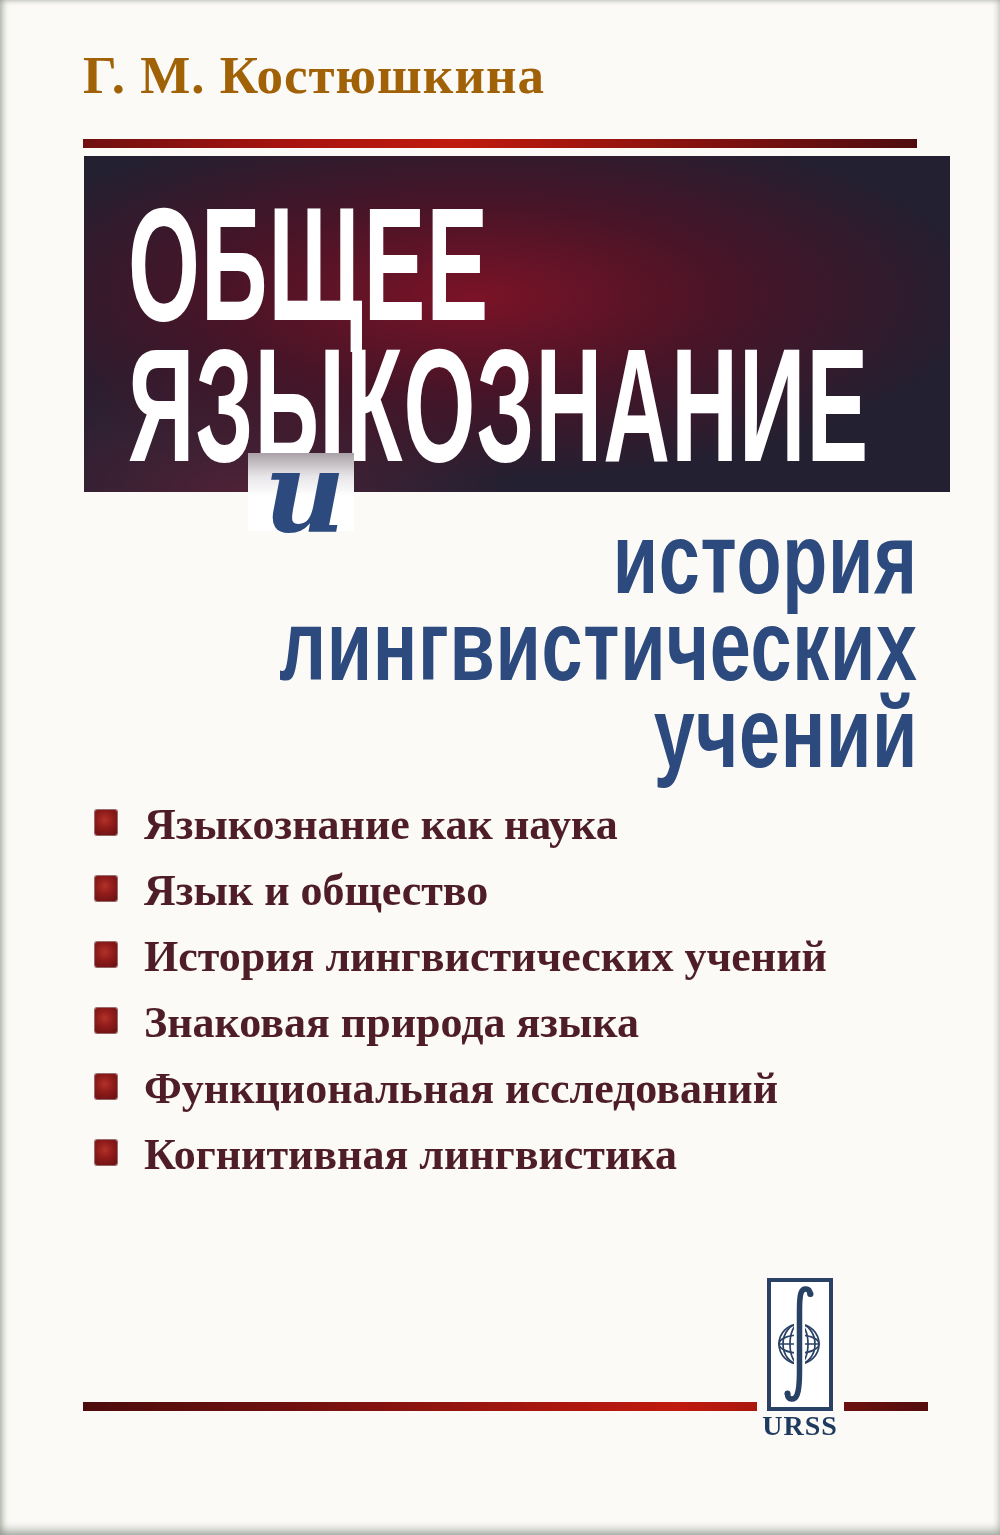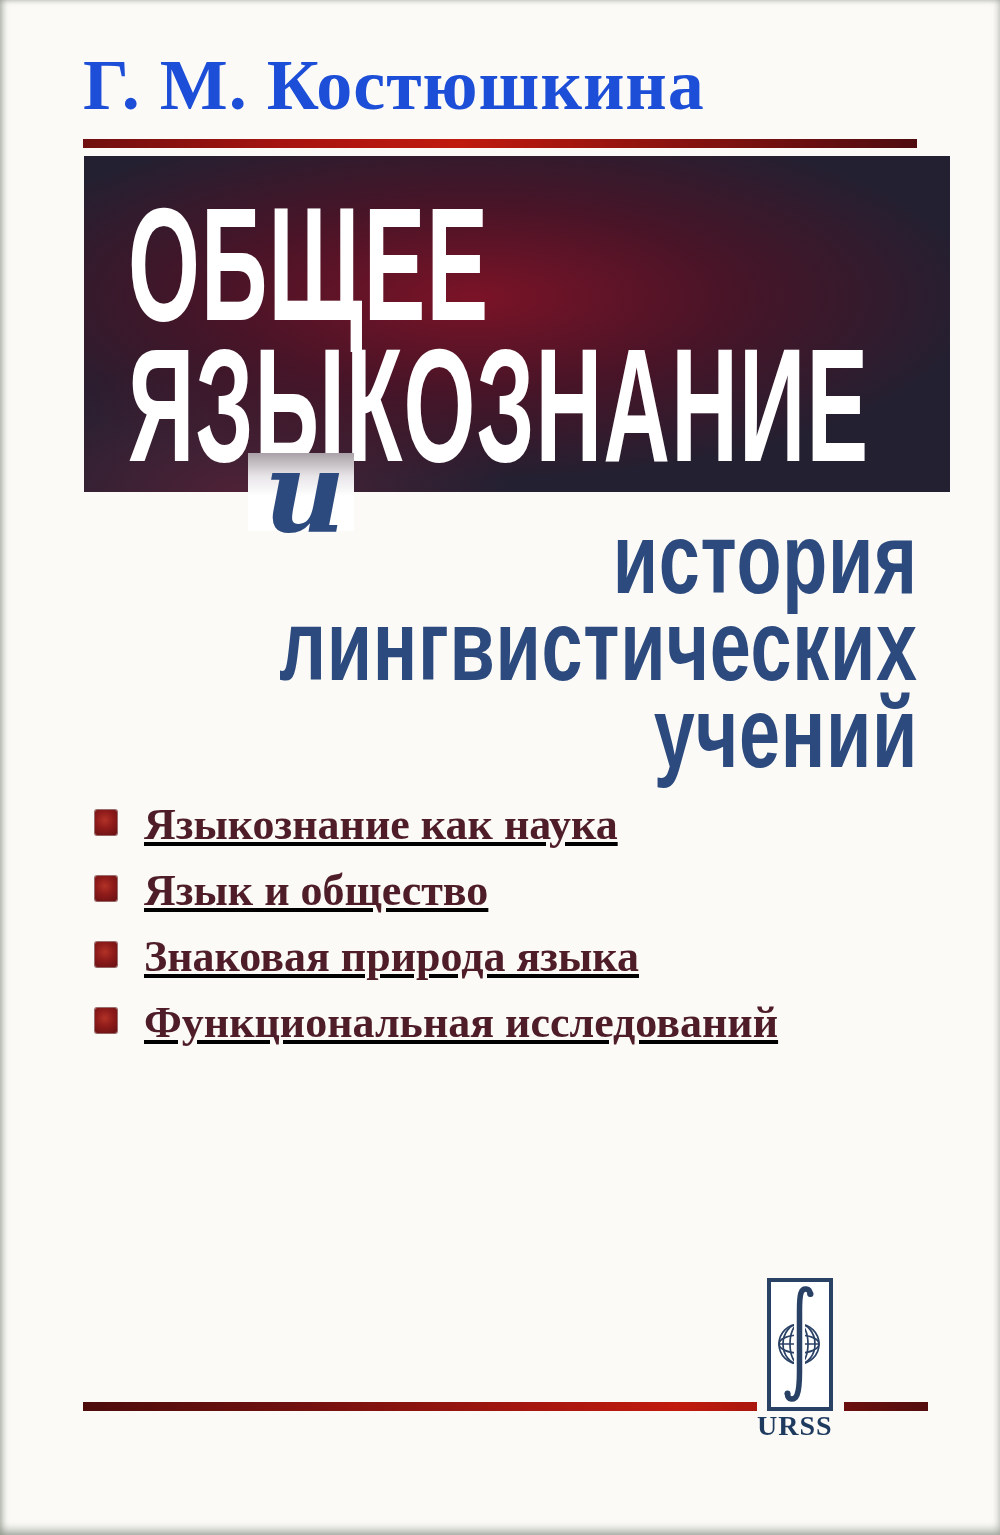--- a/index.html
+++ b/index.html
@@ -11,22 +11,22 @@
     overflow:hidden;
     font-family:"Liberation Serif", serif;
     box-shadow:
       inset 6px 0 6px -3px rgba(125,135,120,.55),
       inset -5px 0 6px -3px rgba(150,155,148,.45),
       inset 0 4px 5px -3px rgba(160,163,158,.5),
       inset 0 -9px 9px -4px rgba(110,120,108,.55);
   }
   .author{
     position:absolute;left:83px;top:49px;
-    font-size:72px;font-weight:bold;line-height:1;
-    letter-spacing:1px;color:#1d4ed8;white-space:nowrap;
+    font-size:53px;font-weight:bold;line-height:1;
+    letter-spacing:1px;color:#a16207;white-space:nowrap;
   }
   .top-rule{
     position:absolute;left:83px;top:139px;width:834px;height:9px;
     background:linear-gradient(90deg,#701010 0%,#a81410 25%,#c01a0e 45%,#8c130f 70%,#4f0c10 100%);
   }
   .banner{
     position:absolute;left:84px;top:156px;width:866px;height:336px;
     background:
       radial-gradient(75% 70% at 45% 42%, rgba(128,18,38,.95) 0%, rgba(84,16,36,.75) 40%, rgba(40,24,40,0) 78%),
       radial-gradient(45% 55% at 18% 100%, rgba(115,34,58,.55) 0%, rgba(115,34,58,0) 70%),
@@ -55,21 +55,21 @@
     position:absolute;right:82px;
     font-family:"Liberation Sans", sans-serif;font-weight:bold;
     font-size:101px;line-height:1;color:#2c4a7d;
     letter-spacing:1px;white-space:nowrap;
     transform:scaleX(0.73);transform-origin:right top;
   }
   .subtitle-line.s1{top:508px;}
   .subtitle-line.s2{top:595px;}
   .subtitle-line.s3{top:682px;}
   .topics{
-    position:absolute;left:95px;top:800px;width:780px;text-decoration:underline;
+    position:absolute;left:95px;top:800px;width:780px;
   }
   .topic{
     display:flex;align-items:flex-start;
     margin-bottom:17px;
   }
   .bullet{
     flex:0 0 auto;width:22px;height:25px;margin-top:10px;
     border-radius:2px;
     background:radial-gradient(circle at 45% 40%, #b23227 0%, #8e1b1a 45%, #671013 100%);
     box-shadow:0 0 0 1px rgba(90,15,18,.6), 0 1px 0 rgba(230,220,215,.8);
@@ -88,20 +88,21 @@
     background:linear-gradient(90deg,#6b100f 0%,#540d0e 100%);
   }
   .logo-box{
     position:absolute;left:767px;top:1278px;width:66px;height:133px;
     border:4px solid #2a4166;background:#ffffff;box-sizing:border-box;
     z-index:4;
   }
   .logo-box svg{display:block;width:58px;height:125px;}
   .publisher-name{
     position:absolute;left:757px;top:1412px;width:86px;
+    text-align:center;
     font-size:28px;font-weight:bold;letter-spacing:1px;
     color:#1f3a5f;line-height:1;
   }
 </style>
 </head>
 <body>
 
 <div class="cover">
 
   <div class="author">Г. М. Костюшкина</div>
@@ -124,25 +125,33 @@
     <div class="topic">
       <span class="bullet"></span>
       <span class="topic-label">Языкознание как наука</span>
     </div>
     <div class="topic">
       <span class="bullet"></span>
       <span class="topic-label">Язык и общество</span>
     </div>
     <div class="topic">
       <span class="bullet"></span>
+      <span class="topic-label">История лингвистических учений</span>
+    </div>
+    <div class="topic">
+      <span class="bullet"></span>
       <span class="topic-label">Знаковая природа языка</span>
     </div>
     <div class="topic">
       <span class="bullet"></span>
       <span class="topic-label">Функциональная исследований</span>
+    </div>
+    <div class="topic">
+      <span class="bullet"></span>
+      <span class="topic-label">Когнитивная лингвистика</span>
     </div>
   </div>
 
   <div class="bottom-rule-left"></div>
   <div class="bottom-rule-right"></div>
 
   <div class="logo-box">
     <svg viewBox="0 0 58 125">
       <g fill="none" stroke="#2a4166" stroke-width="1.7">
         <circle cx="28" cy="62" r="20"></circle>

